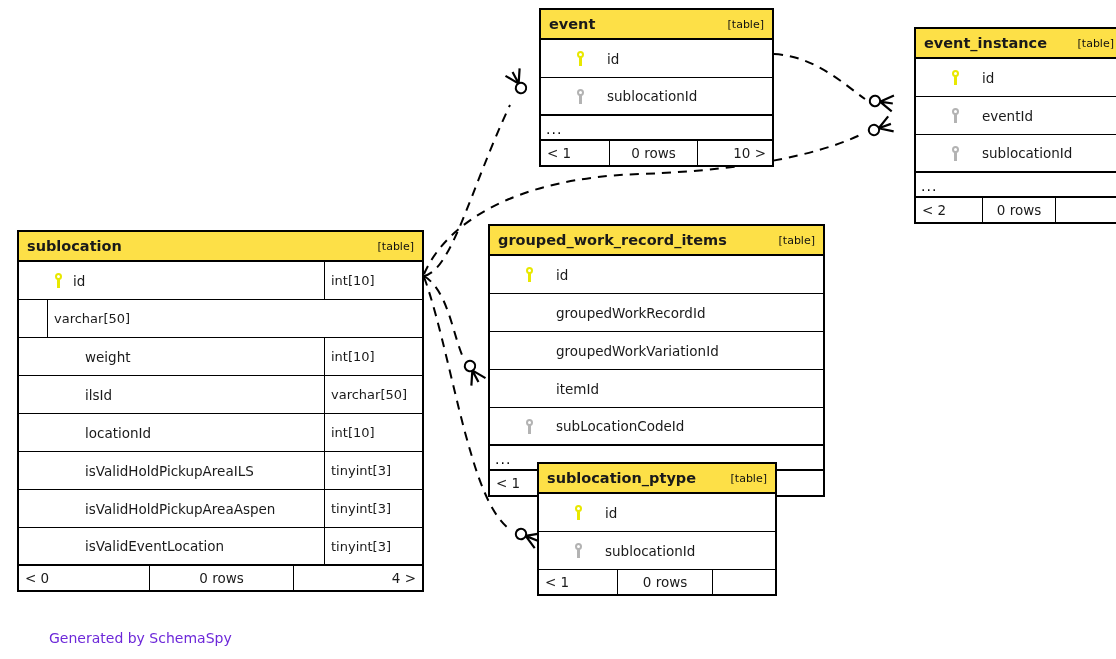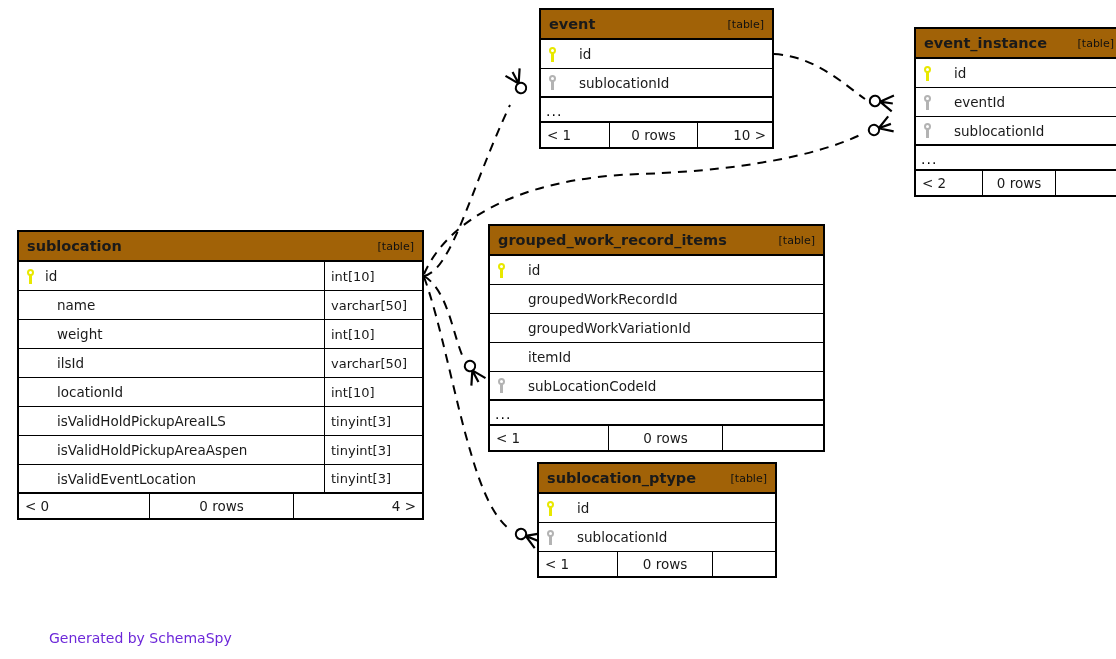--- a/index.html
+++ b/index.html
@@ -34,45 +34,46 @@
     position: absolute;
     box-sizing: border-box;
     border: 2px solid #000000;
     background: #ffffff;
     border-collapse: collapse;
   }
   .erd-head {
     display: flex;
     align-items: center;
     justify-content: space-between;
-    background: #a16207;
+    background: #fde047;
     border-bottom: 2px solid #000000;
     height: 30px;
     padding: 0 8px;
     box-sizing: border-box;
   }
   .tbl-name {
     font-weight: bold;
     font-size: 14.5px;
     letter-spacing: 0px;
     white-space: nowrap;
   }
   .tbl-tag {
     font-size: 11px;
     color: #111111;
     white-space: nowrap;
     padding-left: 14px;
   }
 
   .erd-row {
     display: flex;
-    height: 29px;
+    height: 38px;
     border-bottom: 1px solid #000000;
     box-sizing: border-box;
     align-items: center;
+    padding-left: 28px;
   }
   .erd-row.lastcol {
     border-bottom: 2px solid #000000;
   }
   .col-main {
     display: flex;
     align-items: center;
     flex: 1 1 auto;
     height: 100%;
     box-sizing: border-box;
@@ -225,24 +226,20 @@
     <div class="erd-row indent-0">
       <div class="col-main">
         <span class="keycell">
             <i class="key pk"></i>
           </span>
         <span class="colname">id</span>
       </div>
       <div class="col-type" style="width:98px;">int[10]</div>
     </div>
     <div class="erd-row indent-1">
-      <div class="col-main">
-        <span class="keycell"></span>
-        <span class="colname">name</span>
-      </div>
       <div class="col-type" style="width:98px;">varchar[50]</div>
     </div>
     <div class="erd-row indent-1">
       <div class="col-main">
         <span class="keycell"></span>
         <span class="colname">weight</span>
       </div>
       <div class="col-type" style="width:98px;">int[10]</div>
     </div>
     <div class="erd-row indent-1">

